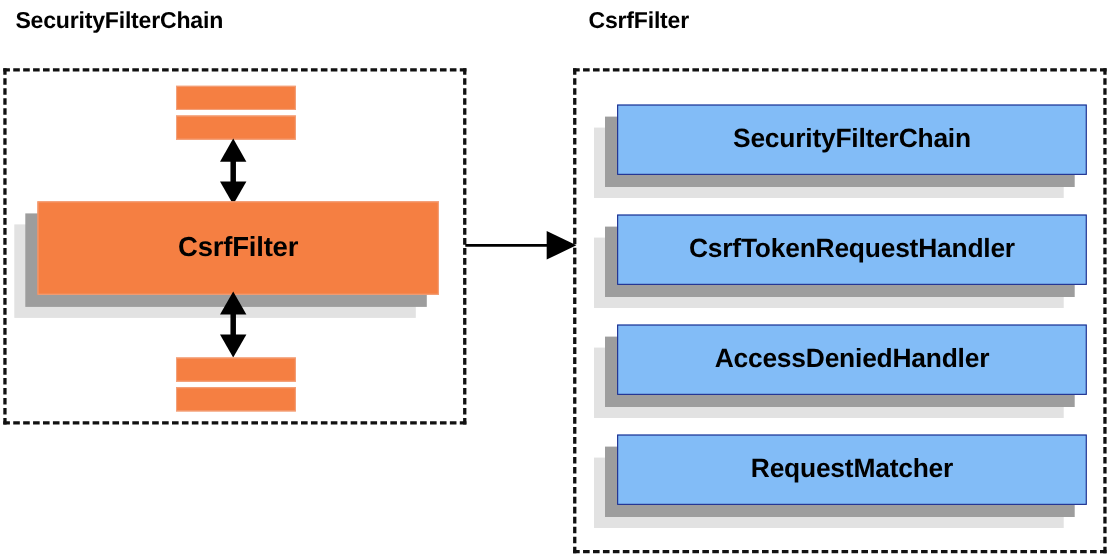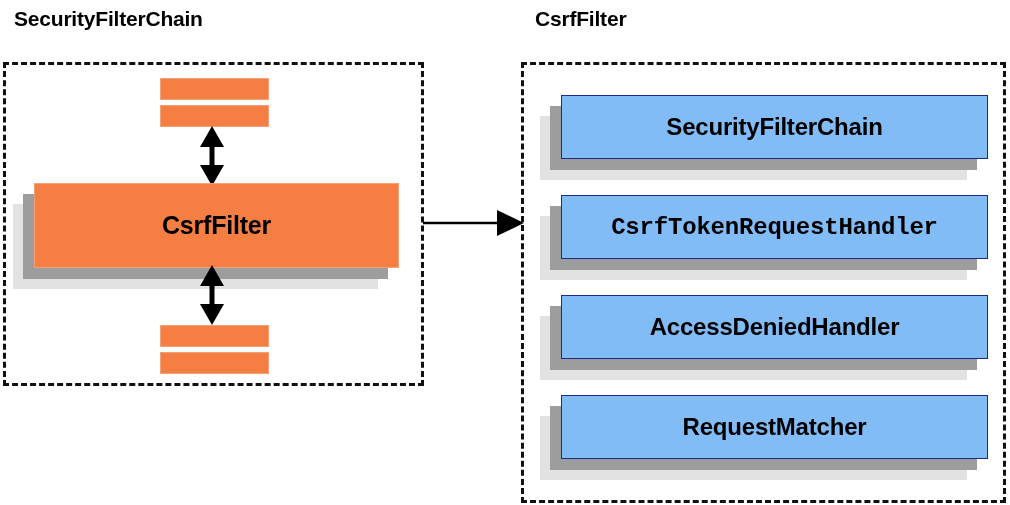--- a/index.html
+++ b/index.html
@@ -139,21 +139,21 @@
 
 <div class="node node-blue" style="left:561px; top:95px; width:427px; height:64px;">
   <div class="sh-light" style="width:427px; height:64px;"></div>
   <div class="sh-dark" style="width:427px; height:64px;"></div>
   <div class="face" style="width:427px; height:64px;">SecurityFilterChain</div>
 </div>
 
 <div class="node node-blue" style="left:561px; top:195px; width:427px; height:64px;">
   <div class="sh-light" style="width:427px; height:64px;"></div>
   <div class="sh-dark" style="width:427px; height:64px;"></div>
-  <div class="face" style="width:427px; height:64px;font-family:Liberation Mono, monospace;">CsrfTokenRequestHandler</div>
+  <div class="face" style="width:427px; height:64px;">CsrfTokenRequestHandler</div>
 </div>
 
 <div class="node node-blue" style="left:561px; top:295px; width:427px; height:64px;border-radius:23px;">
   <div class="sh-light" style="width:427px; height:64px;"></div>
   <div class="sh-dark" style="width:427px; height:64px;"></div>
   <div class="face" style="width:427px; height:64px;">AccessDeniedHandler</div>
 </div>
 
 <div class="node node-blue" style="left:561px; top:395px; width:427px; height:64px;border-radius:10px;">
   <div class="sh-light" style="width:427px; height:64px;"></div>

